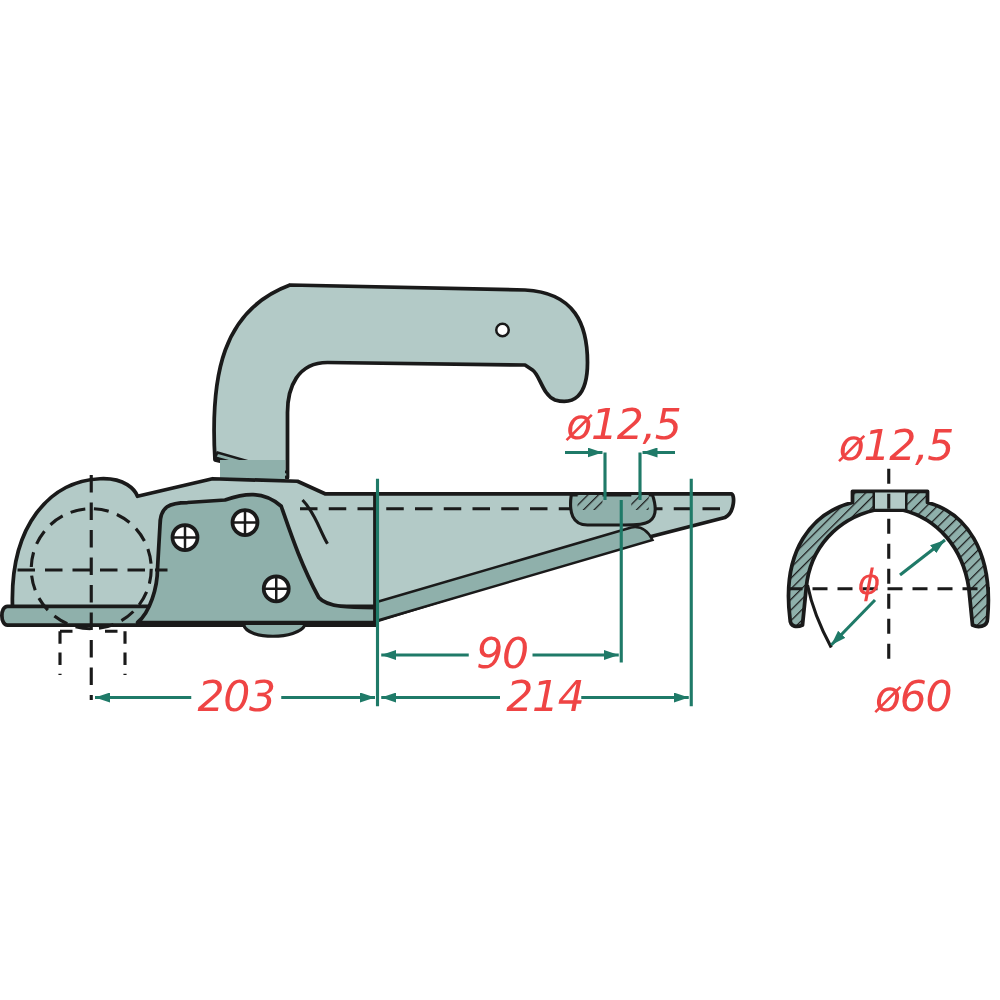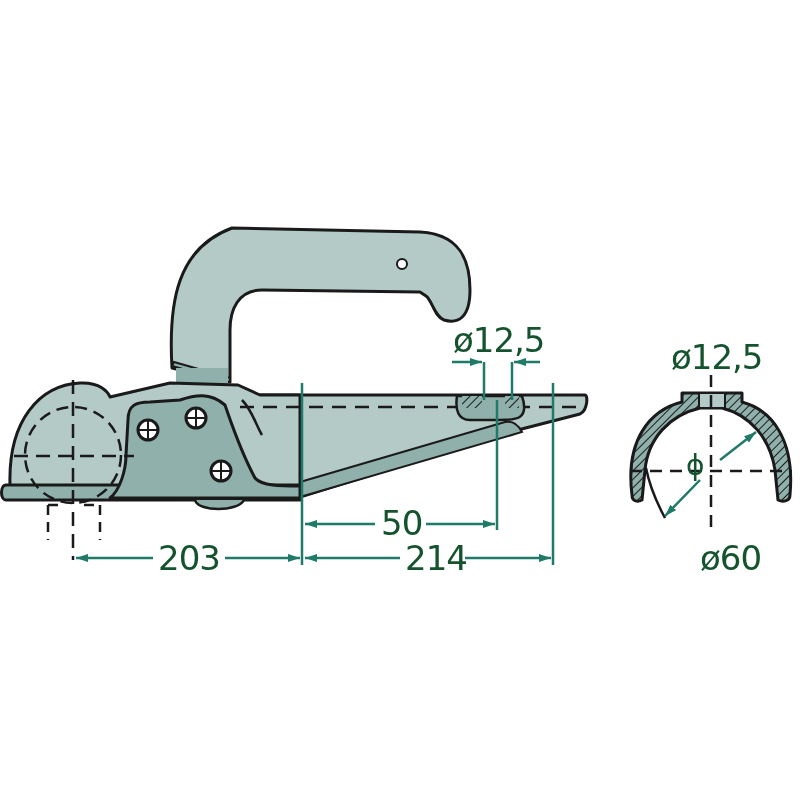--- a/index.html
+++ b/index.html
@@ -1,18 +1,18 @@
 <!DOCTYPE html>
 <html><head>
 <meta charset="utf-8">
 <style>
   html, body { margin: 0; padding: 0; background: #ffffff; }
   body { width: 800px; height: 800px; overflow: hidden; position: relative; }
   #stage { position: absolute; left: 0; top: 0; width: 800px; height: 800px; }
-  .lbl { position: absolute; font-family: "DejaVu Sans", sans-serif; font-size: 34px; color: #14532d; line-height: 1; white-space: nowrap; letter-spacing: -1px; }
+  .lbl { position: absolute; font-family: "DejaVu Sans", sans-serif; font-size: 34px; color: #ef4444; line-height: 1; white-space: nowrap; letter-spacing: -1px; font-style: italic; }
 </style>
 </head>
 <body>
 
 <div id="stage">
 <svg width="800" height="800" viewBox="0 0 800 800" xmlns="http://www.w3.org/2000/svg">
   <defs>
     <marker id="arr" viewBox="0 0 12 8" refX="12" refY="4" markerWidth="12" markerHeight="8" orient="auto-start-reverse" markerUnits="userSpaceOnUse">
       <path d="M0,0 L12,4 L0,8 z" fill="#1f7a68"></path>
     </marker>
@@ -93,18 +93,18 @@
     <path d="M646,468 C650,488 658,505 665,518" fill="none" stroke="#1a1a1a" stroke-width="2.5"></path>
     <line x1="711" y1="375" x2="711" y2="535" stroke="#1a1a1a" stroke-width="2.5" stroke-dasharray="12,8"></line>
     <line x1="630" y1="471" x2="792" y2="471" stroke="#1a1a1a" stroke-width="2.5" stroke-dasharray="12,8"></line>
     <line x1="700" y1="480" x2="665" y2="516" stroke="#1f7a68" stroke-width="2.5" marker-end="url(#arr)"></line>
     <line x1="720" y1="460" x2="756" y2="432" stroke="#1f7a68" stroke-width="2.5" marker-end="url(#arr)"></line>
   </g>
 </svg>
 
 <span class="lbl" style="left:453px; top:323px;">ø12,5</span>
 <span class="lbl" style="left:158px; top:541px;">203</span>
-<span class="lbl" style="left:381px; top:506px;">50</span>
+<span class="lbl" style="left:381px; top:506px;">90</span>
 <span class="lbl" style="left:405px; top:541px;">214</span>
 <span class="lbl" style="left:671px; top:340px;">ø12,5</span>
 <span class="lbl" style="left:686px; top:452px; font-size:28px;">ϕ</span>
 <span class="lbl" style="left:668px; top:541px;margin-left:32px;">ø60</span>
 </div>
 
 </body></html>

